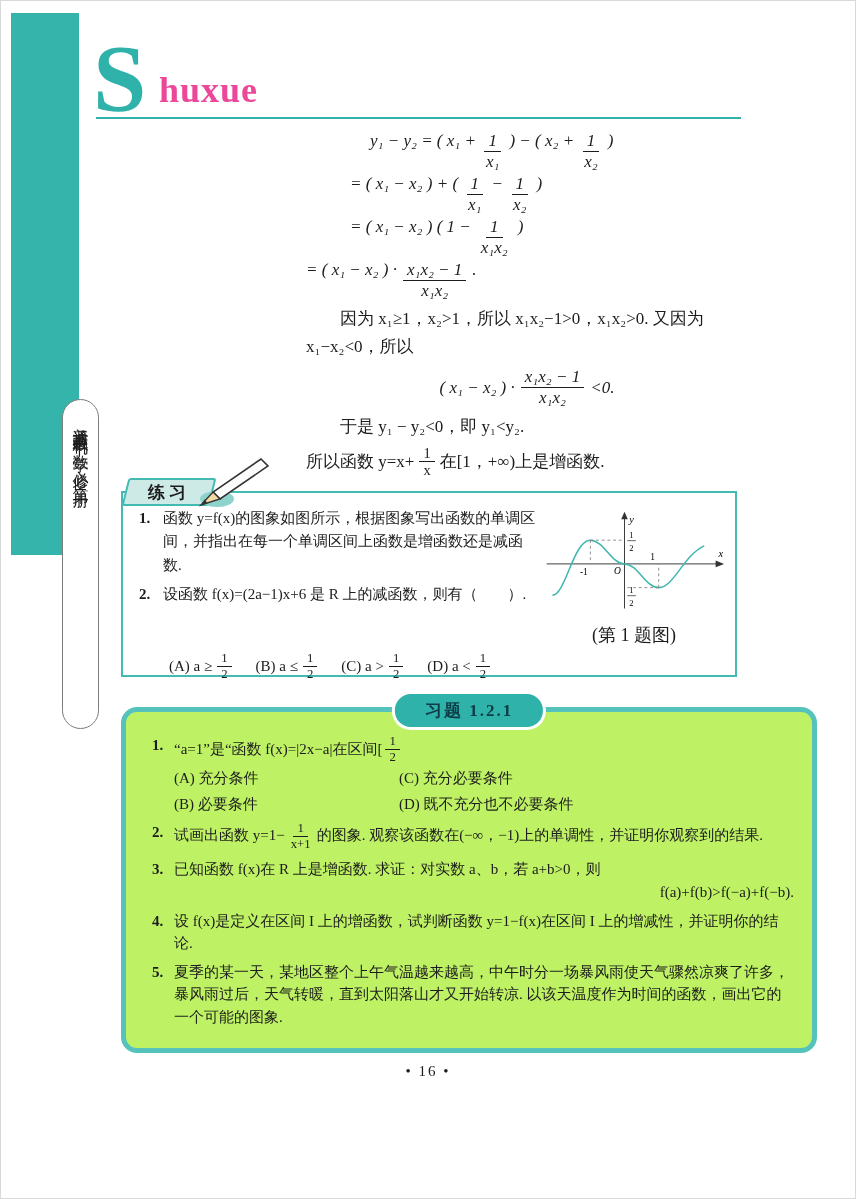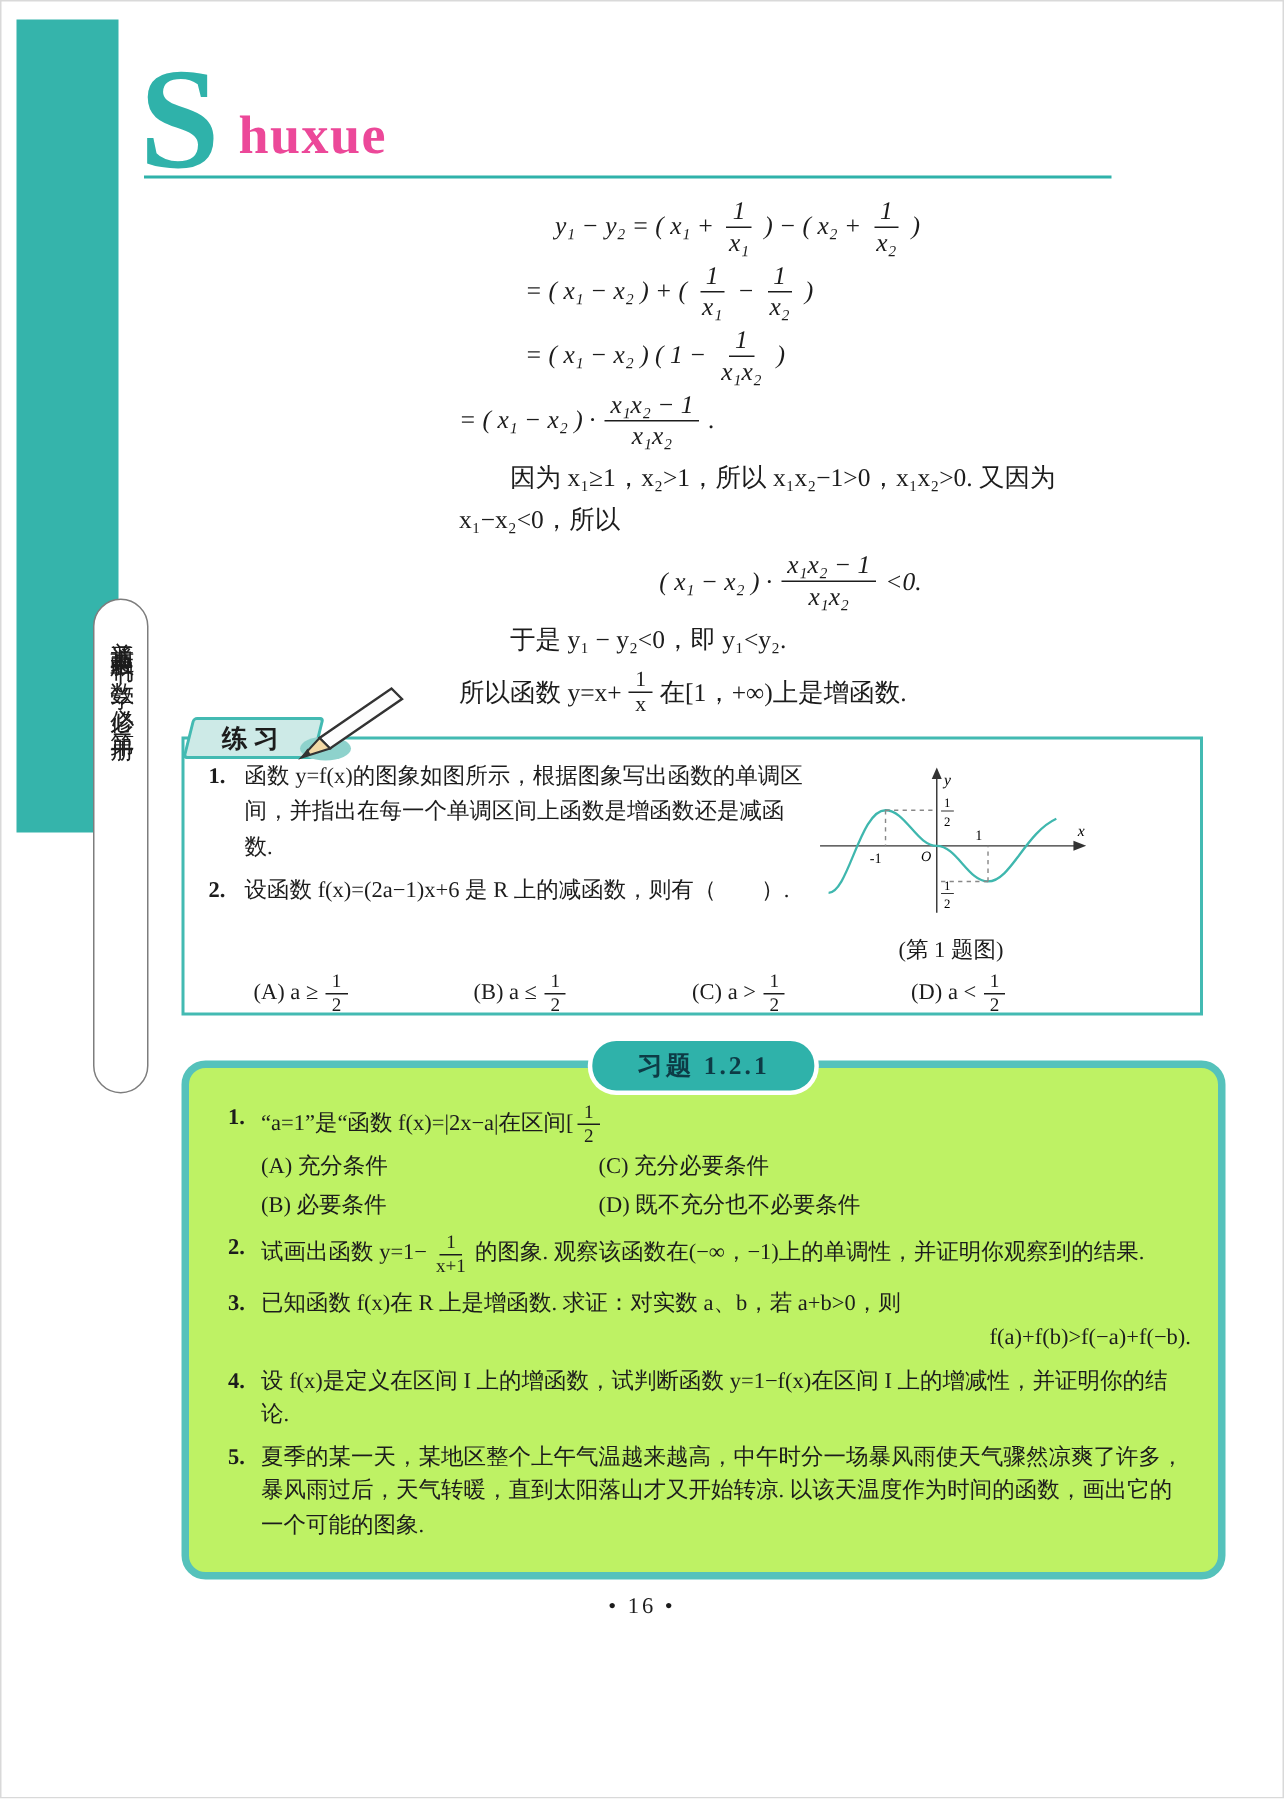--- a/index.html
+++ b/index.html
@@ -14,46 +14,46 @@
   .logo-rule { position:absolute; left:95px; top:116px; width:645px; height:2px; background:#2fb2aa; }
 
   
   .spine { position:absolute; left:61px; top:398px; width:37px; height:330px; border:1px solid #7d7d7d;
            border-radius:19px; display:flex; flex-direction:column; align-items:center; gap:13px;
            padding-top:15px; font-size:16px; background:#fff; }
   .spine span { writing-mode:vertical-rl; text-orientation:upright; letter-spacing:2px; line-height:1; }
 
   
   .derivation { position:absolute; left:305px; top:130px; width:442px; font-size:17px; }
-  .mrow { display:flex; align-items:center; gap:4px; margin-bottom:3px; font-style:italic; }
+  .mrow { display:flex; align-items:flex-start; gap:4px; margin-bottom:3px; font-style:italic; }
   .frac { display:inline-flex; flex-direction:column; align-items:center; line-height:1.15; vertical-align:middle; margin:0 2px; }
   .frac .fn { display:block; padding:0 4px; border-bottom:1.3px solid currentColor; }
   .frac .fd { display:block; padding:0 4px; }
   .frac.small { font-size:0.85em; }
   .mpara { line-height:1.65; text-indent:2em; margin:5px 0 2px; }
   .mcenter { display:flex; justify-content:center; align-items:center; gap:4px; margin:6px 0 4px; font-style:italic; }
   .mflex { display:flex; align-items:center; gap:3px; margin-top:4px; }
 
   
-  .practice { position:absolute; left:120px; top:490px; width:681px; height:186px; border:2px solid #43bab2; background:#fff; }
+  .practice { position:absolute; left:120px; top:490px; width:616px; height:186px; border:2px solid #43bab2; background:#fff; }
   .ptab { position:absolute; left:2px; top:-15px; width:88px; height:28px; }
   .ptab-bg { position:absolute; inset:0; background:#cdeae7; border:2px solid #43bab2; transform:skewX(-14deg); border-radius:3px; }
   .ptab-label { position:absolute; inset:0; display:flex; align-items:center; justify-content:center;
                 font-weight:bold; font-size:17px; letter-spacing:4px; }
   .pencil { position:absolute; left:64px; top:-40px; width:92px; height:62px; }
   .pbody { display:flex; padding:14px 8px 0 16px; }
   .pleft { width:402px; }
   .pright { width:186px; text-align:center; }
   .pitem { display:flex; margin-bottom:6px; font-size:15px; line-height:1.55; }
   .pnum { width:24px; font-weight:bold; flex:none; }
   .ptext { flex:1; }
-  .poptions { display:flex; gap:82px; padding-left:46px; margin-top:4px; font-size:15px; align-items:center; }
+  .poptions { display:flex; gap:22px; padding-left:46px; margin-top:4px; font-size:15px; align-items:center; }
   .popt { display:flex; align-items:center; gap:3px; }
   .popt .frac { font-size:0.85em; }
-  .pcaption { margin-top:2px; font-size:15px; }
+  .pcaption { margin-top:2px; font-size:18px; }
 
   
   .exercise { position:absolute; left:120px; top:706px; width:696px; height:346px; border:5px solid #55c2bb; border-radius:16px; background:#bef264; }
   .exheader { position:absolute; top:-18px; left:50%; transform:translateX(-50%); background:#2fb2aa; color:#0d3b46;
               font-weight:bold; font-size:17px; padding:5px 30px; border-radius:16px; letter-spacing:2px;
               white-space:nowrap; box-shadow:0 0 0 3px #fff; }
   .exbody { padding:22px 18px 0 26px; font-size:15px; }
   .ex { display:flex; margin-bottom:6px; line-height:1.5; }
   .exnum { width:22px; font-weight:bold; flex:none; }
   .extext { flex:1; }

